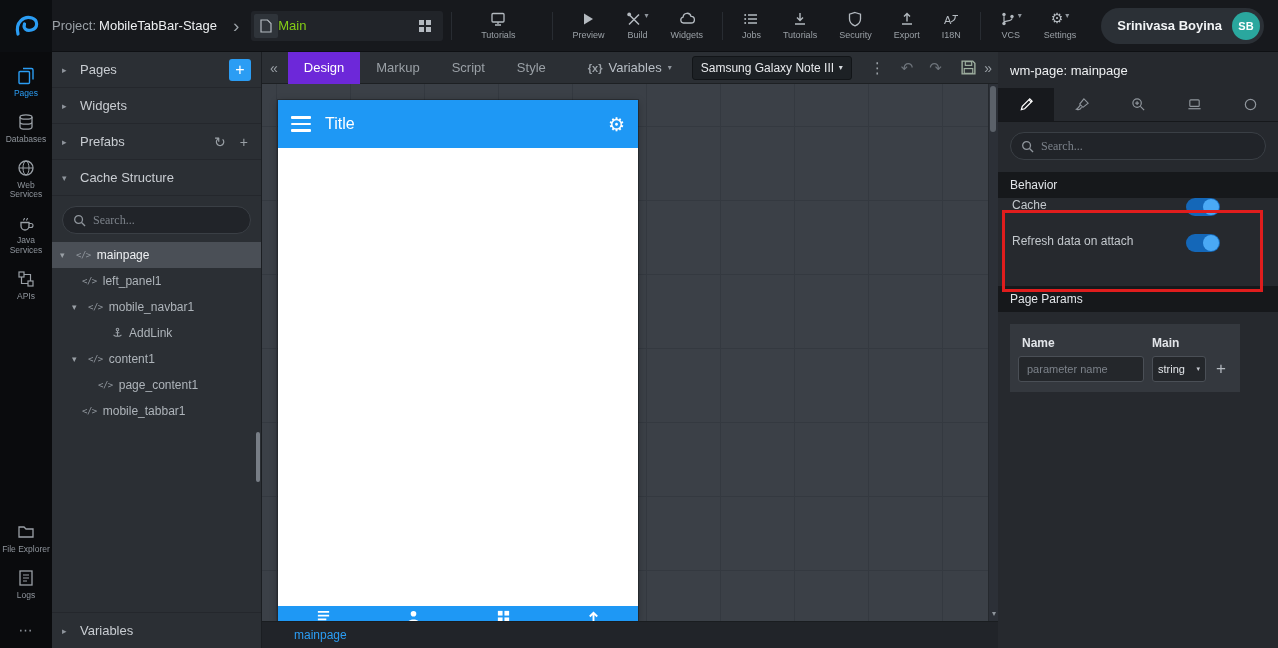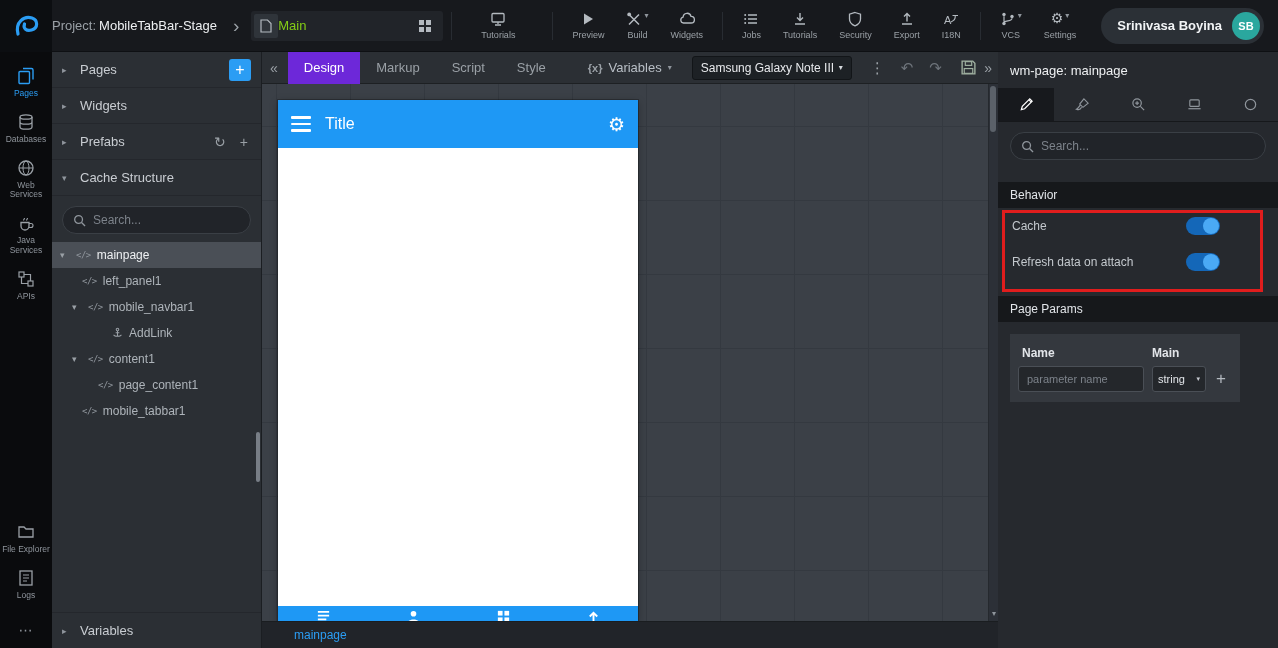--- a/index.html
+++ b/index.html
@@ -40,21 +40,21 @@
 
   
   .lpanel { position:absolute; top:52px; left:52px; width:210px; height:596px; background:#2b2f34; display:flex; flex-direction:column; border-right:1px solid #1b1e22; z-index:10; }
   .sec-head { height:36px; flex:none; display:flex; align-items:center; padding:0 10px; color:#c9cdd2; font-size:13px; border-bottom:1px solid #24272c; gap:8px; cursor:pointer; }
   .sec-caret { color:#8f959c; font-size:9px; width:10px; flex:none; }
   .sec-spacer { flex:1; }
   .add-btn { width:22px; height:22px; background:#2b9df4; color:#fff; border-radius:3px; display:flex; align-items:center; justify-content:center; font-size:16px; cursor:pointer; }
   .mini-ic { color:#9aa0a6; font-size:14px; cursor:pointer; padding:0 3px; }
   .ps-body { flex:1; display:flex; flex-direction:column; overflow:hidden; position:relative; }
   .searchbox { margin:10px 10px 4px; height:28px; background:#212429; border:1px solid #3a3f45; border-radius:14px; display:flex; align-items:center; padding:0 10px; gap:7px; flex:none; }
-  .searchbox input { background:transparent; border:none; outline:none; color:#c6cad0; font-size:12px; width:100%; font-family:Liberation Sans, sans-serif; }
+  .searchbox input { background:transparent; border:none; outline:none; color:#c6cad0; font-size:12px; width:100%; font-family:Liberation Serif, serif; }
   .searchbox input::placeholder { color:#7c828a; }
   .searchbox .sic { color:#8f959c; flex:none; }
   .tree { margin-top:4px; }
   .tree-row { height:26px; display:flex; align-items:center; gap:6px; color:#aeb4ba; font-size:12px; cursor:pointer; white-space:nowrap; }
   .tree-row.sel { background:#4a4f56; color:#eef0f2; }
   .tr-caret { width:10px; font-size:9px; color:#9aa0a6; flex:none; }
   .tr-code { font-size:9px; color:#8f959c; letter-spacing:-0.5px; font-family:"DejaVu Sans Mono", monospace; flex:none; }
   .tr-anchor { color:#9aa0a6; flex:none; }
   .pl0 { padding-left:8px; }  .pl1 { padding-left:30px; }  .pl1c { padding-left:20px; }
   .pl2 { padding-left:60px; } .pl2b { padding-left:46px; }
@@ -99,22 +99,22 @@
 
   
   .rpanel { position:absolute; top:52px; left:998px; width:280px; height:596px; background:#26292e; display:flex; flex-direction:column; z-index:10; }
   .rp-head { height:36px; flex:none; display:flex; align-items:center; gap:10px; padding:0 12px; }
   .rp-title { color:#eef0f2; font-size:13px; }
   .rp-tabs { height:34px; flex:none; display:flex; border-bottom:1px solid #16181b; }
   .rp-tab { width:56px; display:flex; align-items:center; justify-content:center; color:#8f959c; cursor:pointer; }
   .rp-tab.active { background:#17191d; color:#ffffff; }
   .rp-search { margin:10px 12px 0; flex:none; }
   .rp-secbar { height:26px; flex:none; background:#16181b; color:#e2e5e9; font-size:12px; display:flex; align-items:center; padding:0 12px; }
-  .behavior-bar { margin-top:22px; }
-  .toggle-row { height:36px; flex:none; display:flex; align-items:center; padding:0 58px 0 14px; }
+  .behavior-bar { margin-top:12px; }
+  .toggle-row { height:36px; flex:none; display:flex; align-items:flex-start; padding:0 58px 0 14px; }
   .toggle-row .tlab { flex:1; color:#c3c8cd; font-size:12px; }
   .toggle { width:34px; height:18px; border-radius:9px; background:#1467b8; position:relative; cursor:pointer; flex:none; }
   .toggle .knob { position:absolute; top:1px; right:1px; width:16px; height:16px; border-radius:50%; background:#4aa9f5; }
   .annotation-red { position:absolute; left:4px; top:158px; width:261px; height:82px; border:3px solid #e01d1d; z-index:15; pointer-events:none; }
   .params-bar { margin-top:16px; }
   .params-table { margin:12px; width:230px; background:#34383e; padding:6px 8px 10px; flex:none; }
   .pt-head { display:flex; height:26px; align-items:center; color:#e2e5e9; font-size:12px; font-weight:bold; }
   .pt-hname { width:134px; padding-left:4px; }
   .pt-row { display:flex; align-items:center; gap:8px; }
   .pt-input { width:126px; height:26px; background:#24272b; border:1px solid #4a4f56; border-radius:3px; color:#c6cad0; font-size:11px; padding:0 8px; outline:none; font-family:"Liberation Sans", sans-serif; }

